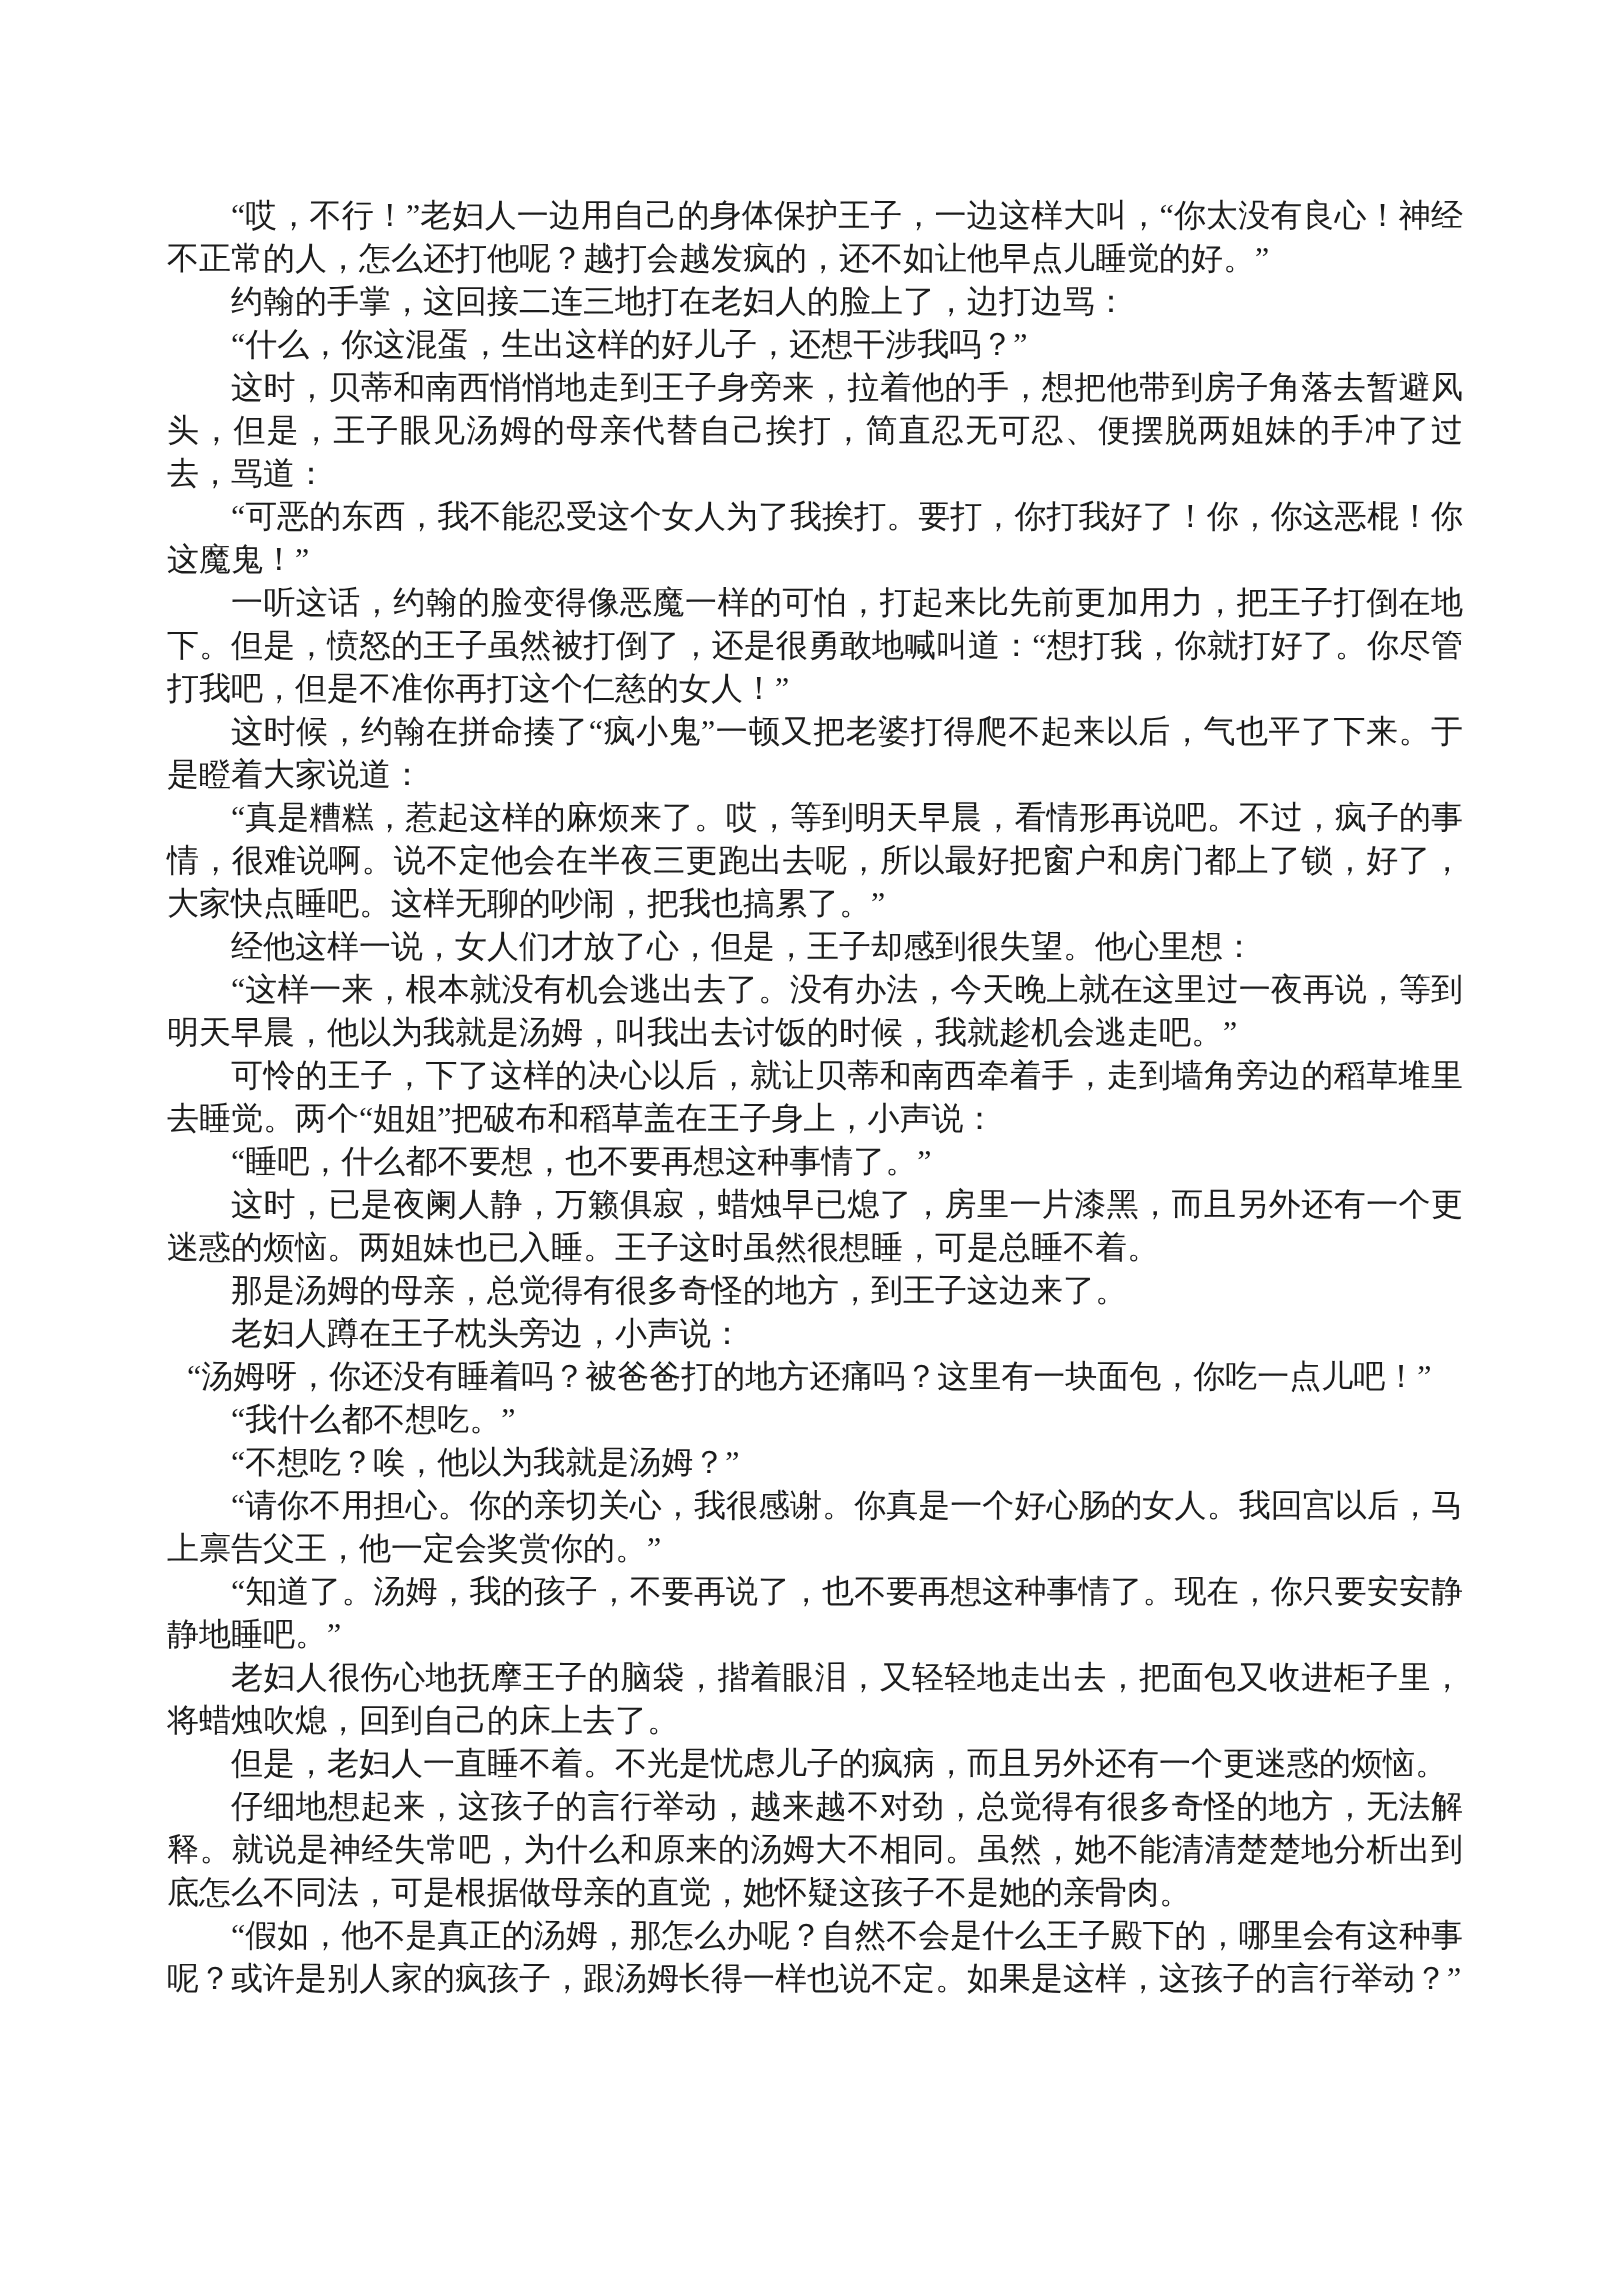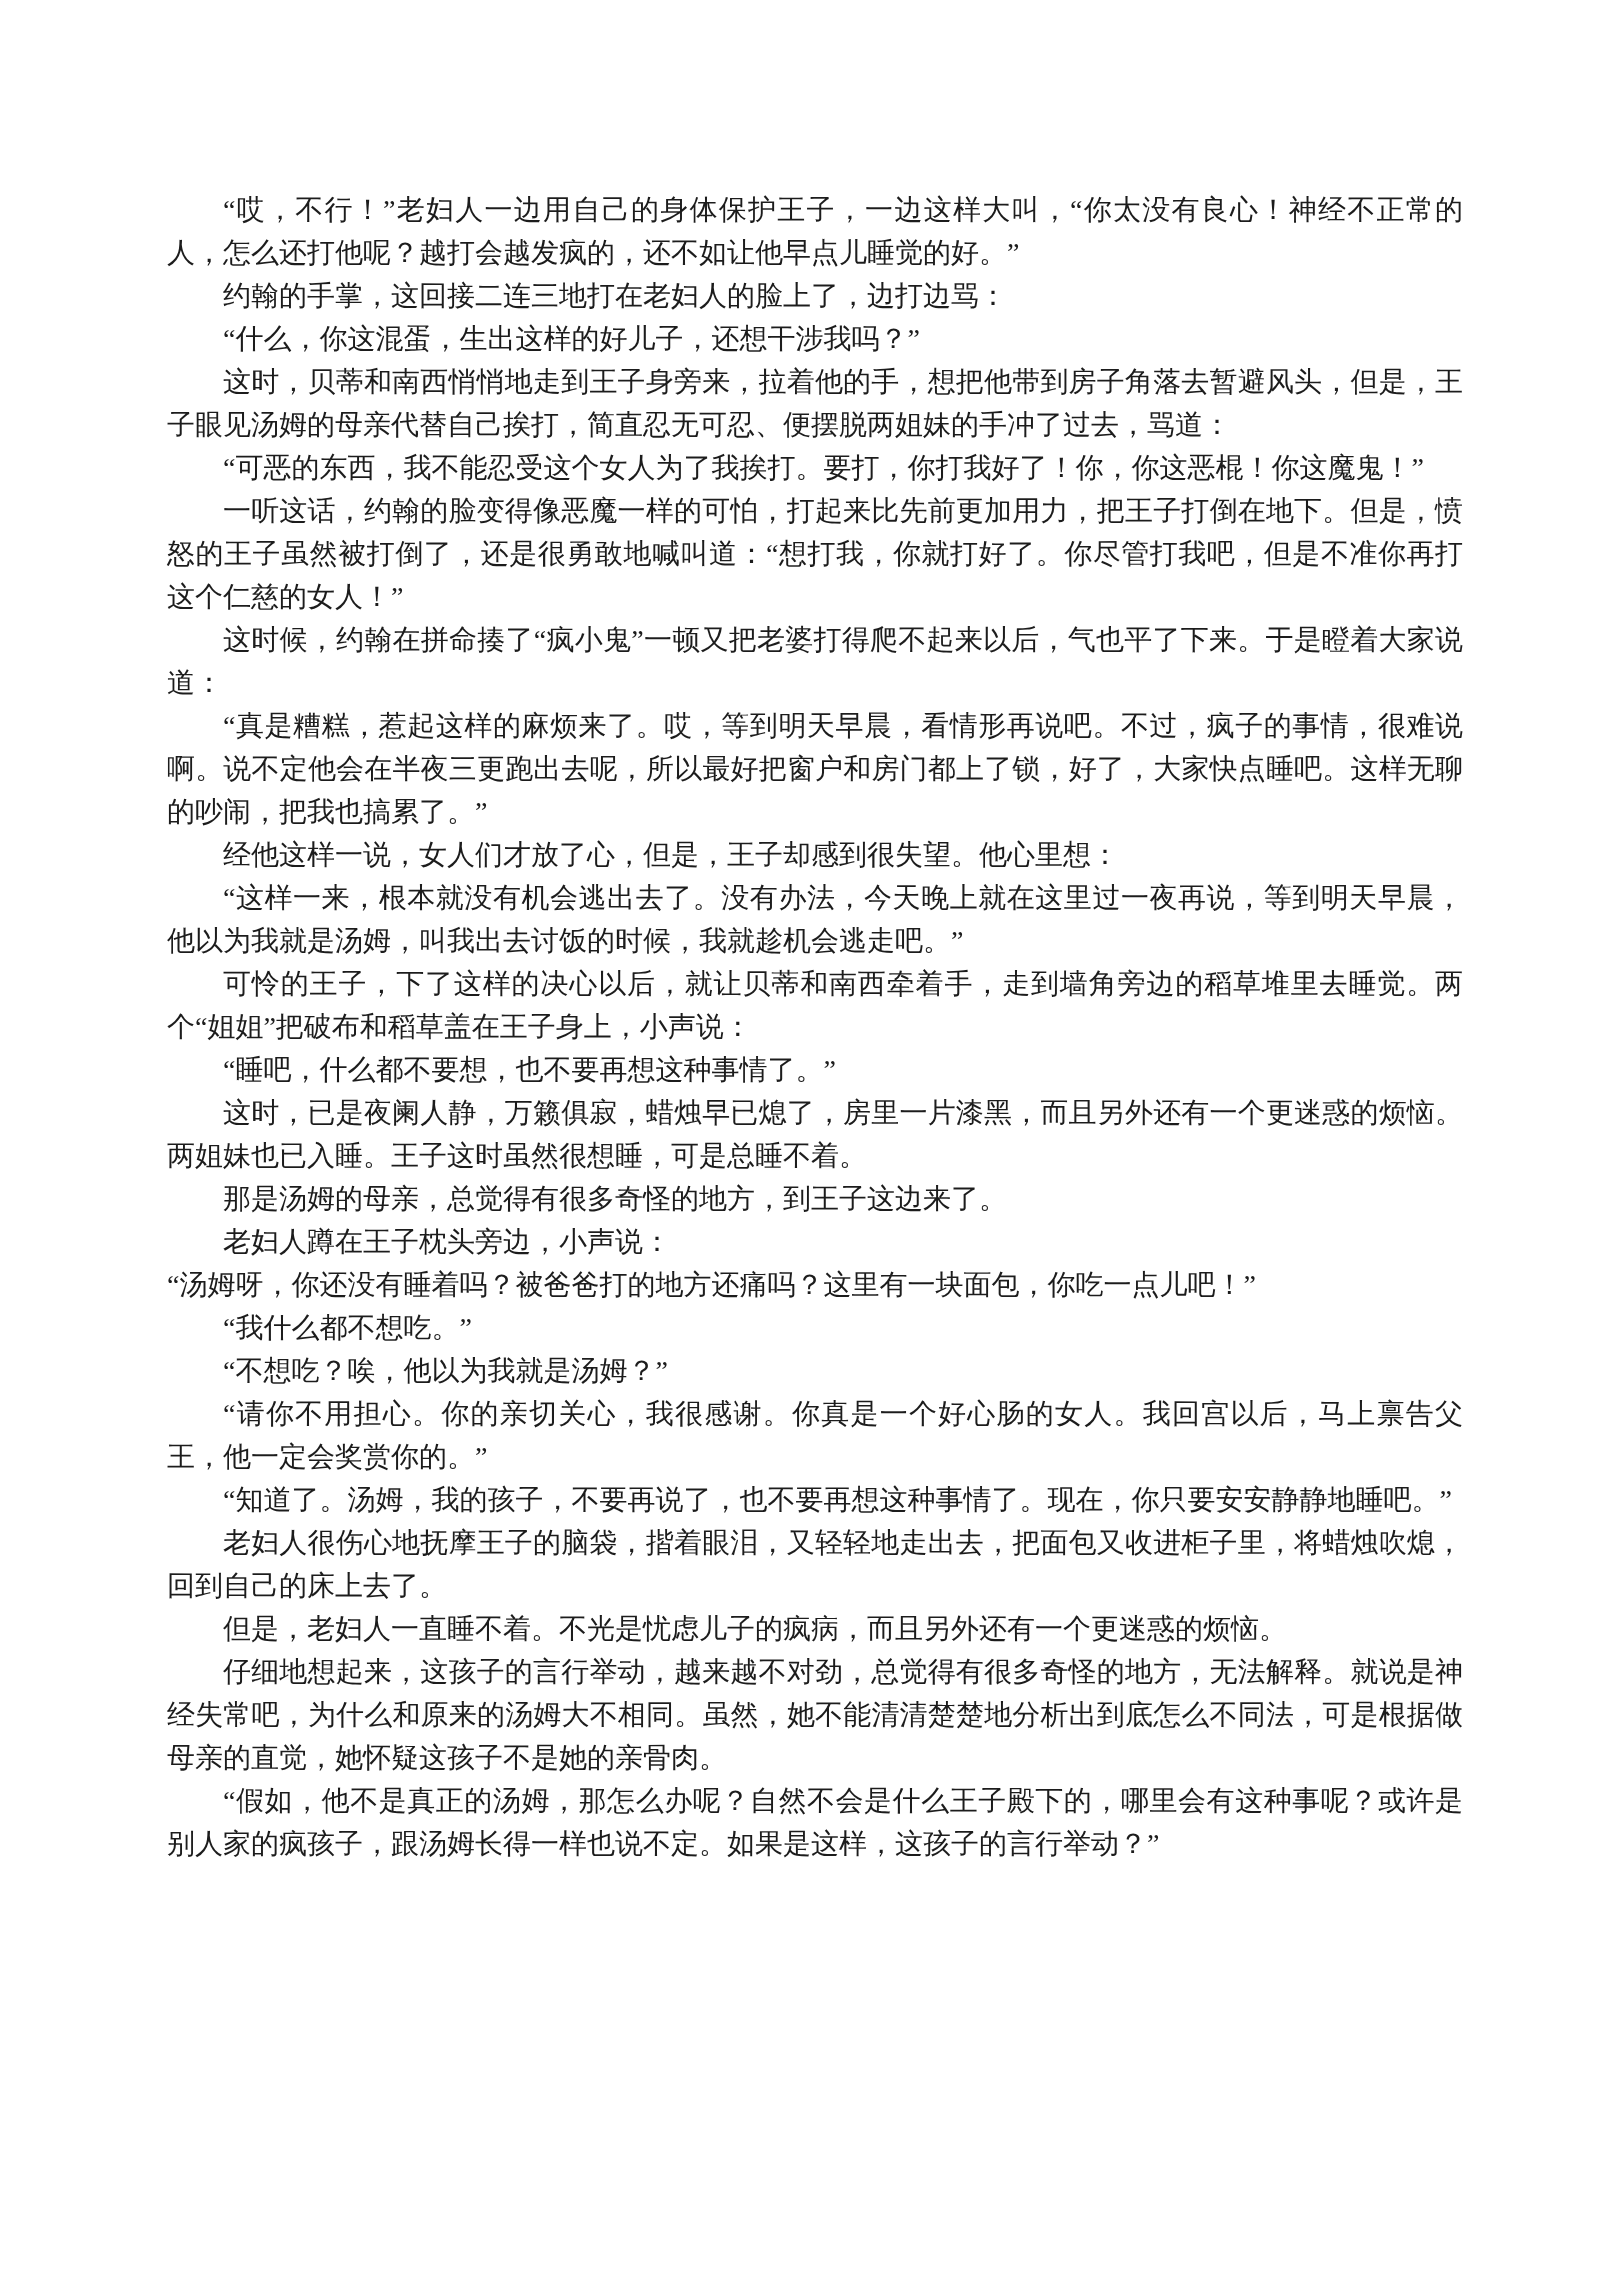--- a/index.html
+++ b/index.html
@@ -18,36 +18,37 @@
     left: 0;
     top: 0;
     width: 1620px;
     height: 2292px;
     background: #ffffff;
     overflow: hidden;
   }
   .text-block {
     position: absolute;
     left: 167px;
-    top: 188px;
+    top: 194px;
     width: 1296px;
     color: #1c1c1c;
-    font-size: 28px;
+    font-size: 32px;
     line-height: 43px;
     text-align: justify;
     text-justify: inter-ideograph;
     letter-spacing: 0px;
   }
   .text-block p {
     margin: 0;
     padding: 0;
     text-indent: 2em;
   }
   .text-block p.no-indent {
     text-indent: 0;
+    margin-left: 20px;
   }
 </style>
 </head>
 <body>
 
 <div class="page">
   <div class="text-block">
       <p>“哎，不行！”老妇人一边用自己的身体保护王子，一边这样大叫，“你太没有良心！神经不正常的人，怎么还打他呢？越打会越发疯的，还不如让他早点儿睡觉的好。”</p>
       <p>约翰的手掌，这回接二连三地打在老妇人的脸上了，边打边骂：</p>
       <p>“什么，你这混蛋，生出这样的好儿子，还想干涉我吗？”</p>

